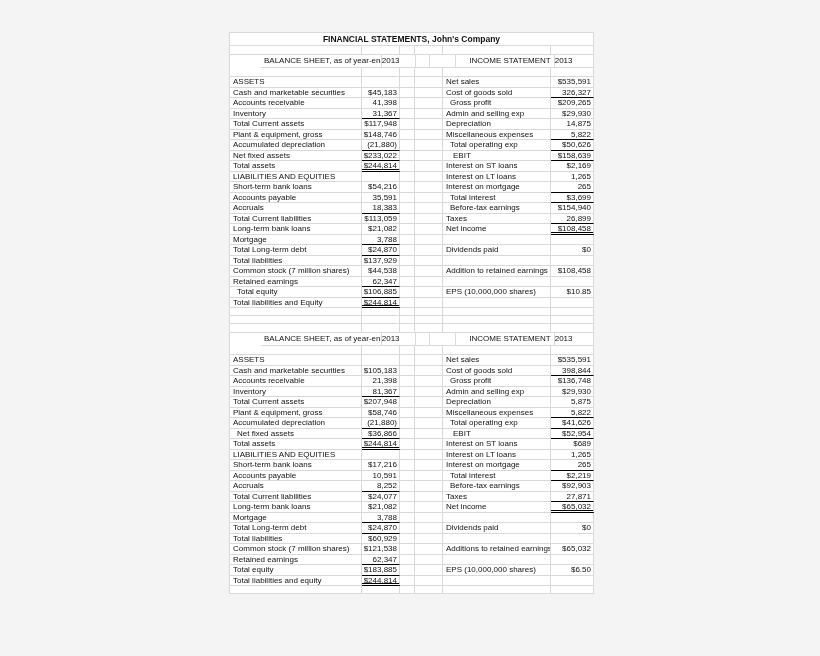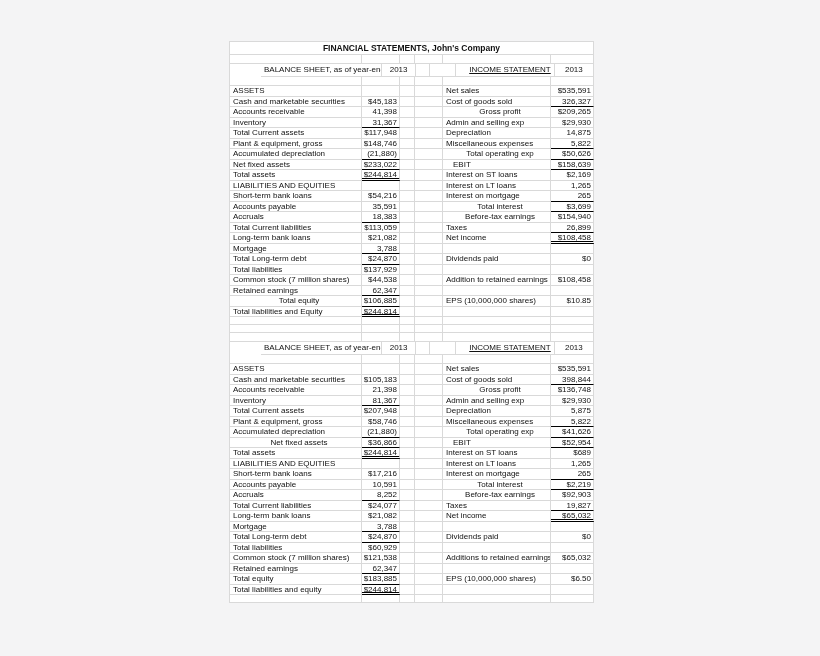--- a/index.html
+++ b/index.html
@@ -7,21 +7,21 @@
   }
   html,body{margin:0;padding:0;}
   body{
     width:820px;height:656px;overflow:hidden;position:relative;
     background:var(--page-bg);
     font-family:"Liberation Sans","DejaVu Sans",sans-serif;
     color:var(--text);
     -webkit-font-smoothing:antialiased;
   }
   .sheet{
-    position:absolute;left:229px;top:41px;width:365px;
+    position:absolute;left:229px;top:32px;width:365px;
     background:var(--sheet-bg);
     border-top:1px solid var(--grid);
     border-left:1px solid var(--grid);
     box-sizing:border-box;
   }
   .row{display:flex;height:10.5px;}
   .row.title{height:13px;}
   .row.hdr{height:13px;margin-left:31px;}
   .row.sp9{height:9px;}
   .row.sp8{height:8px;}
@@ -31,23 +31,23 @@
     border-bottom:1px solid var(--grid);
     overflow:hidden;white-space:nowrap;
     font-size:8px;line-height:9.5px;
   }
   .cA{width:132px;} .cB{width:38px;} .cC{width:15px;} .cD{width:28px;}
   .cE{width:108px;} .cF{width:43px;}
   .cT{width:364px;font-weight:bold;font-size:8.5px;text-align:center;line-height:12px;}
   .lbl{padding-left:3px;}
   .val{text-align:right;padding-right:2px;}
   .hL{padding-left:3px;line-height:12px;}
-  .hC{text-align:center;line-height:12px;}
-  .hR{text-align:right;padding-right:3px;line-height:12px;text-decoration:underline;}
-  .ind1{padding-left:7px;text-align:center;}
+  .hC{text-align:left;line-height:12px;}
+  .hR{text-align:right;padding-right:3px;line-height:12px;}
+  .ind1{padding-left:7px;}
   .ind2{padding-left:10px;}
   .u{border-bottom:1px solid var(--rule);}
   .d{border-bottom:3px double var(--rule);}
 </style>
 </head>
 <body>
 
 <div class="sheet">
 
   <div>
@@ -403,21 +403,21 @@
           <div class="c cD"></div>
           <div class="c cE lbl ind1">Before-tax earnings</div>
           <div class="c cF val">$92,903</div>
         </div>
         <div class="row">
           <div class="c cA lbl">Total Current liabilities</div>
           <div class="c cB val">$24,077</div>
           <div class="c cC"></div>
           <div class="c cD"></div>
           <div class="c cE lbl">Taxes</div>
-          <div class="c cF val u">19,827</div>
+          <div class="c cF val u">27,871</div>
         </div>
         <div class="row">
           <div class="c cA lbl">Long-term bank loans</div>
           <div class="c cB val">$21,082</div>
           <div class="c cC"></div>
           <div class="c cD"></div>
           <div class="c cE lbl">Net income</div>
           <div class="c cF val d">$65,032</div>
         </div>
         <div class="row">

